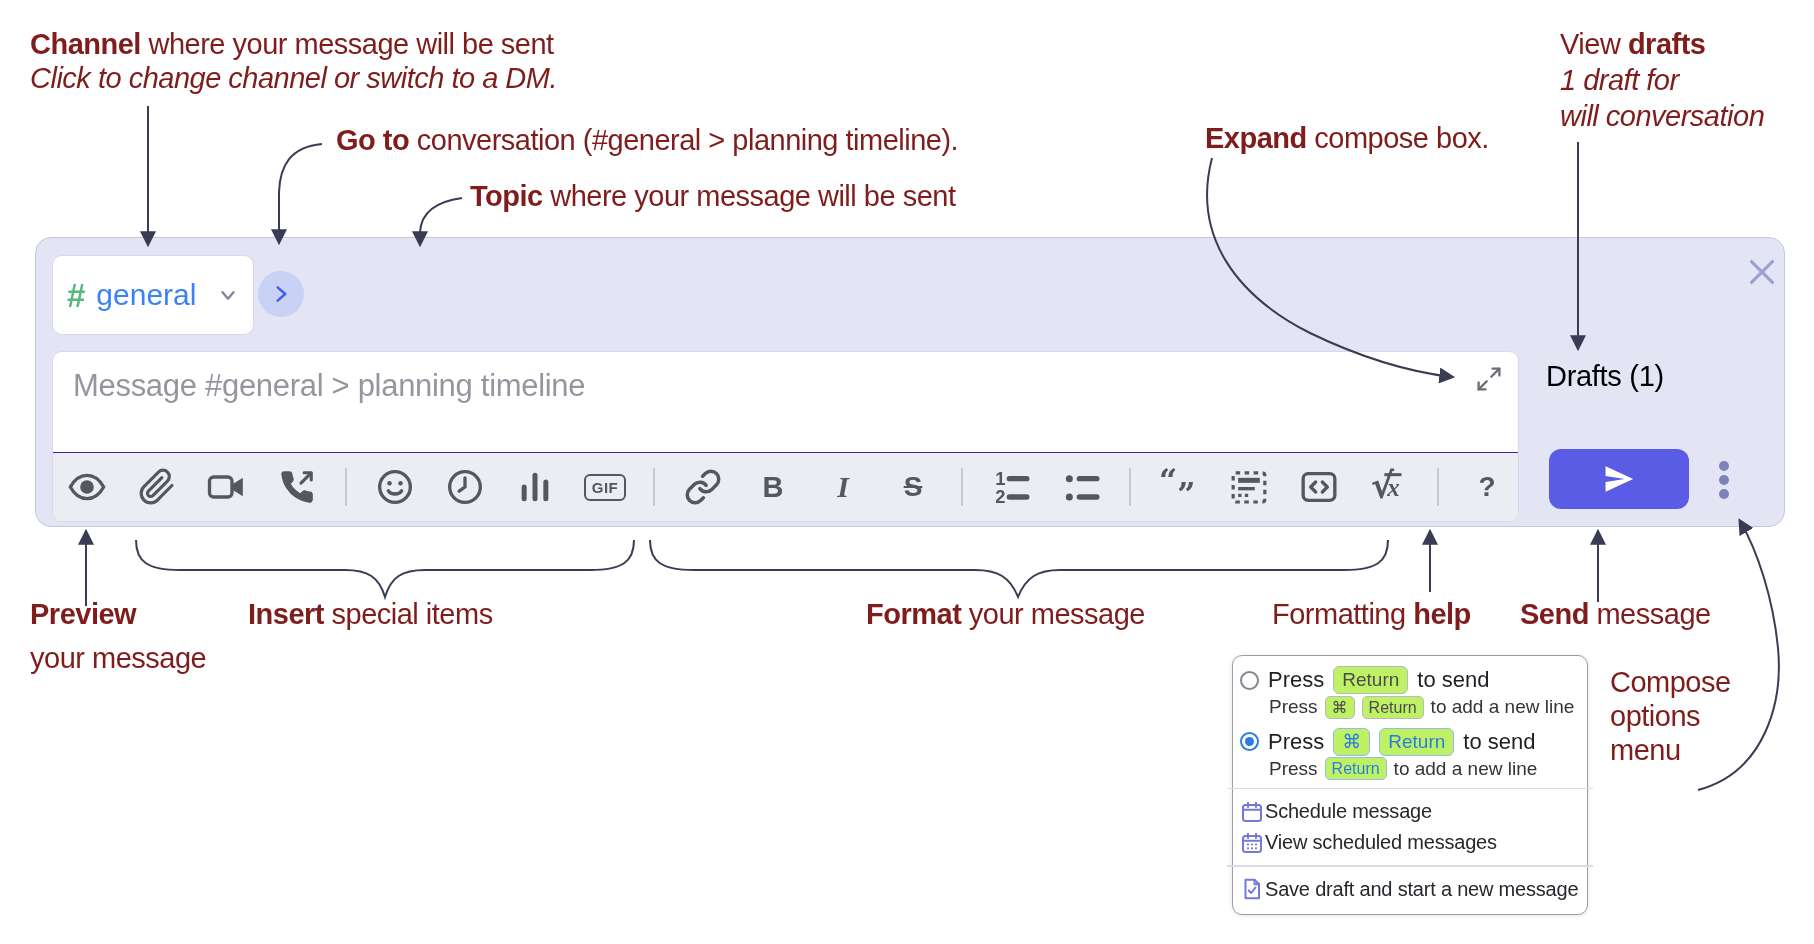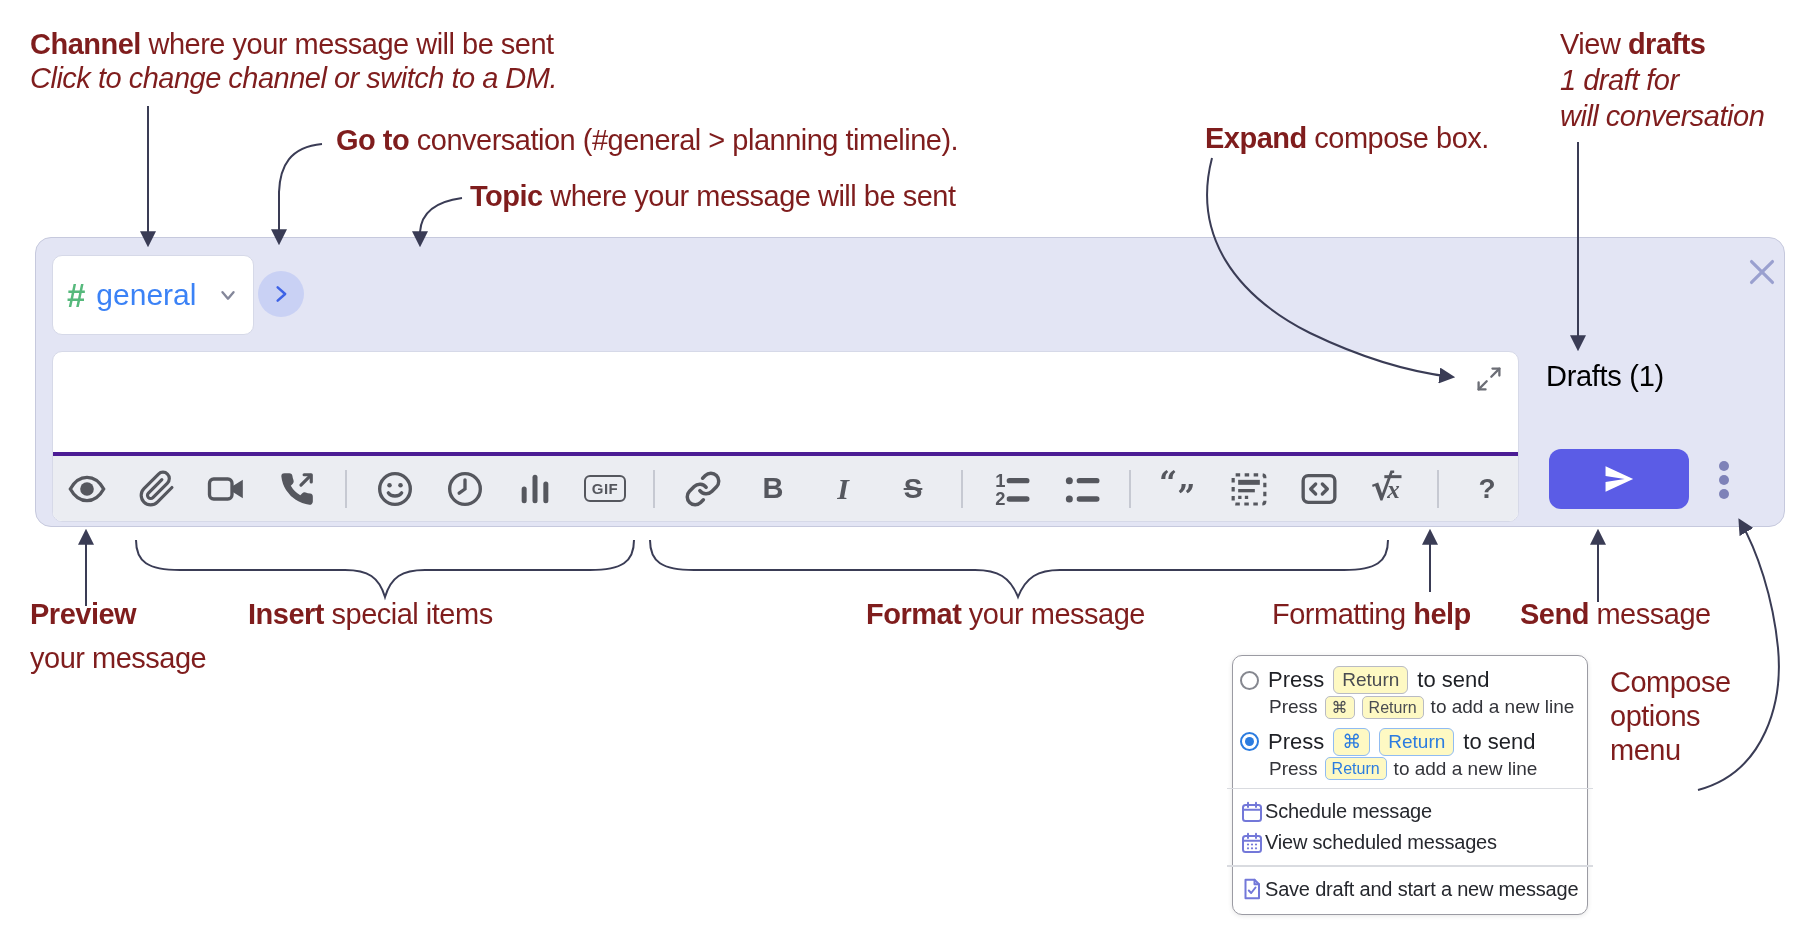--- a/index.html
+++ b/index.html
@@ -28,21 +28,21 @@
   #close-compose{position:absolute;left:1706px;top:14px;width:40px;height:40px;display:flex;
     align-items:center;justify-content:center;cursor:pointer;}
   #drafts-link{position:absolute;left:1510px;top:122px;font-size:29px;color:#000000;cursor:pointer;letter-spacing:-0.3px;}
   #message-box{left:16px;top:113px;width:1467px;height:171px;}
   #message-input{position:absolute;left:0;top:0;right:0;bottom:69px;border:none;outline:none;
     resize:none;background:transparent;padding:16px 20px;font-family:inherit;font-size:31px;
     color:#17181c;letter-spacing:-0.3px;box-sizing:border-box;}
   #message-input::placeholder{color:#94969f;opacity:1;}
   #expand-btn{position:absolute;right:14px;top:12px;width:30px;height:30px;cursor:pointer;}
   #toolbar{position:absolute;left:0;right:0;bottom:0;height:69px;background:#ebedf2;
-    border-top:4px solid #4c1d95;border-radius:0 0 9px 9px;display:flex;align-items:center;
+    border-top:1px solid #4c1d95;border-radius:0 0 9px 9px;display:flex;align-items:center;
     padding:0 12px;gap:26px;box-sizing:border-box;}
   .ticon{width:44px;height:44px;flex:none;display:flex;align-items:center;justify-content:center;
     color:#55575e;cursor:pointer;}
   .tdiv{width:2px;height:38px;background:#c6c9d2;flex:none;}
   .tb-bold{font-size:29px;font-weight:800;}
   .tb-italic{font-family:"Liberation Serif",serif;font-style:italic;font-size:30px;font-weight:600;}
   .tb-strike{font-size:28px;font-weight:600;text-decoration:line-through;}
   .tb-help{font-size:28px;font-weight:600;}
   .gifbox{border:2.4px solid #55575e;border-radius:6px;font-size:15px;font-weight:bold;
     letter-spacing:0.5px;padding:3px 6px;}
@@ -55,21 +55,21 @@
   #options-popup{position:absolute;left:1232px;top:655px;width:356px;height:260px;background:#fff;
     border:1.7px solid #9b9ba3;border-radius:10px;box-sizing:border-box;box-shadow:0 1px 5px rgba(0,0,0,.10);
     display:flex;flex-direction:column;padding:9px 7px;z-index:10;text-align:right;}
   .opt-row{display:flex;align-items:center;gap:9px;font-size:22px;color:#1e2025;height:32px;white-space:nowrap;}
   .opt-sub{display:flex;align-items:center;gap:7px;font-size:19px;color:#33343a;height:26px;
     padding-left:29px;white-space:nowrap;}
   .radio{width:19px;height:19px;border-radius:50%;border:2px solid #85878f;box-sizing:border-box;
     background:#fff;flex:none;cursor:pointer;}
   .radio.checked{border-color:#2b7ce0;display:flex;align-items:center;justify-content:center;}
   .radio.checked::after{content:"";width:9px;height:9px;border-radius:50%;background:#2b7ce0;}
-  .kbd{display:inline-block;border:1.5px solid #b9bbc4;border-radius:6px;background:#fef9c3;
+  .kbd{display:inline-block;border:1.5px solid #b9bbc4;border-radius:6px;background:#bef264;
     color:#4a4c52;font-size:19px;line-height:26px;padding:0 8px;}
   .kbd.sm{font-size:16px;line-height:21px;padding:0 6px;border-radius:5px;}
   .kbd.blue{color:#2b7ce0;border-color:#90bcf2;}
   .menu-divider{height:1.5px;background:#d9dbe0;margin:7px -13px;flex:none;}
   .menu-item{display:flex;align-items:center;gap:1px;font-size:20px;letter-spacing:-0.2px;
     color:#26282e;height:33px;cursor:pointer;white-space:nowrap;}
   .menu-item svg{flex:none;}
 </style>
 </head>
 <body>
@@ -123,20 +123,21 @@
   <div id="close-compose">
     <svg width="34" height="34" viewBox="0 0 26 26">
       <line x1="5" y1="5" x2="21" y2="21" stroke="#9aa0cf" stroke-width="2.4" stroke-linecap="round"></line>
       <line x1="21" y1="5" x2="5" y2="21" stroke="#9aa0cf" stroke-width="2.4" stroke-linecap="round"></line>
     </svg>
   </div>
 
   <div id="drafts-link">Drafts (1)</div>
 
   <div id="message-box" class="whitebox">
+    <textarea id="message-input" placeholder="Message #general &gt; planning timeline" style=""></textarea>
 
     <div id="expand-btn">
       <svg width="30" height="30" viewBox="0 0 26 26">
         <g stroke="#6c6e76" stroke-width="2" fill="none" stroke-linecap="round" stroke-linejoin="round">
           <polyline points="16,4 22,4 22,10"></polyline>
             <line x1="22" y1="4" x2="15" y2="11"></line>
           <polyline points="10,22 4,22 4,16"></polyline>
             <line x1="4" y1="22" x2="11" y2="15"></line>
         </g>
       </svg>

